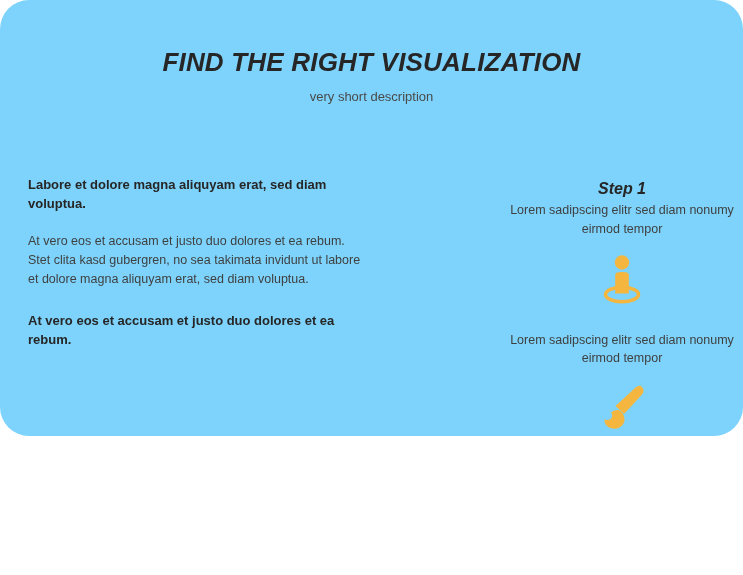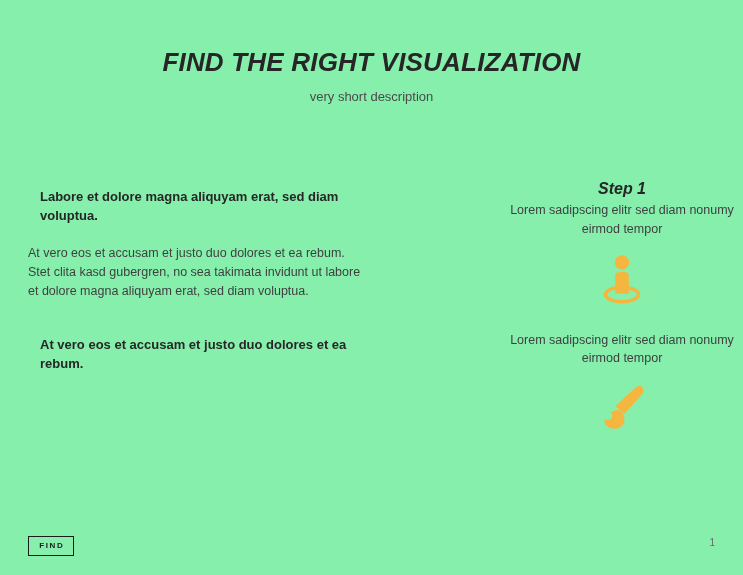--- a/index.html
+++ b/index.html
@@ -7,23 +7,24 @@
     padding: 0;
     background: #ffffff;
   }
   body {
     font-family: "Liberation Sans", sans-serif;
     -webkit-font-smoothing: antialiased;
   }
   #slide {
     position: relative;
     width: 743px;
-    height: 575px;
-    background: #86efac;
+    height: 436px;
+    background: #7dd3fc;
     overflow: hidden;
+    border-radius: 29px;
   }
 
   
   .header {
     position: absolute;
     top: 48px;
     left: 0;
     width: 743px;
     text-align: center;
   }
@@ -50,21 +51,21 @@
     position: absolute;
     left: 28px;
     top: 176px;
     width: 334px;
   }
   .para-heading {
     font-size: 13px;
     font-weight: bold;
     color: #262626;
     line-height: 1.45;
-    margin: 12px;
+    margin: 0;
   }
   .para-body {
     font-size: 12.5px;
     font-weight: normal;
     color: #3f3f3f;
     line-height: 1.55;
     margin: 18px 0 0 0;
   }
   .block-gap {
     height: 22px;

